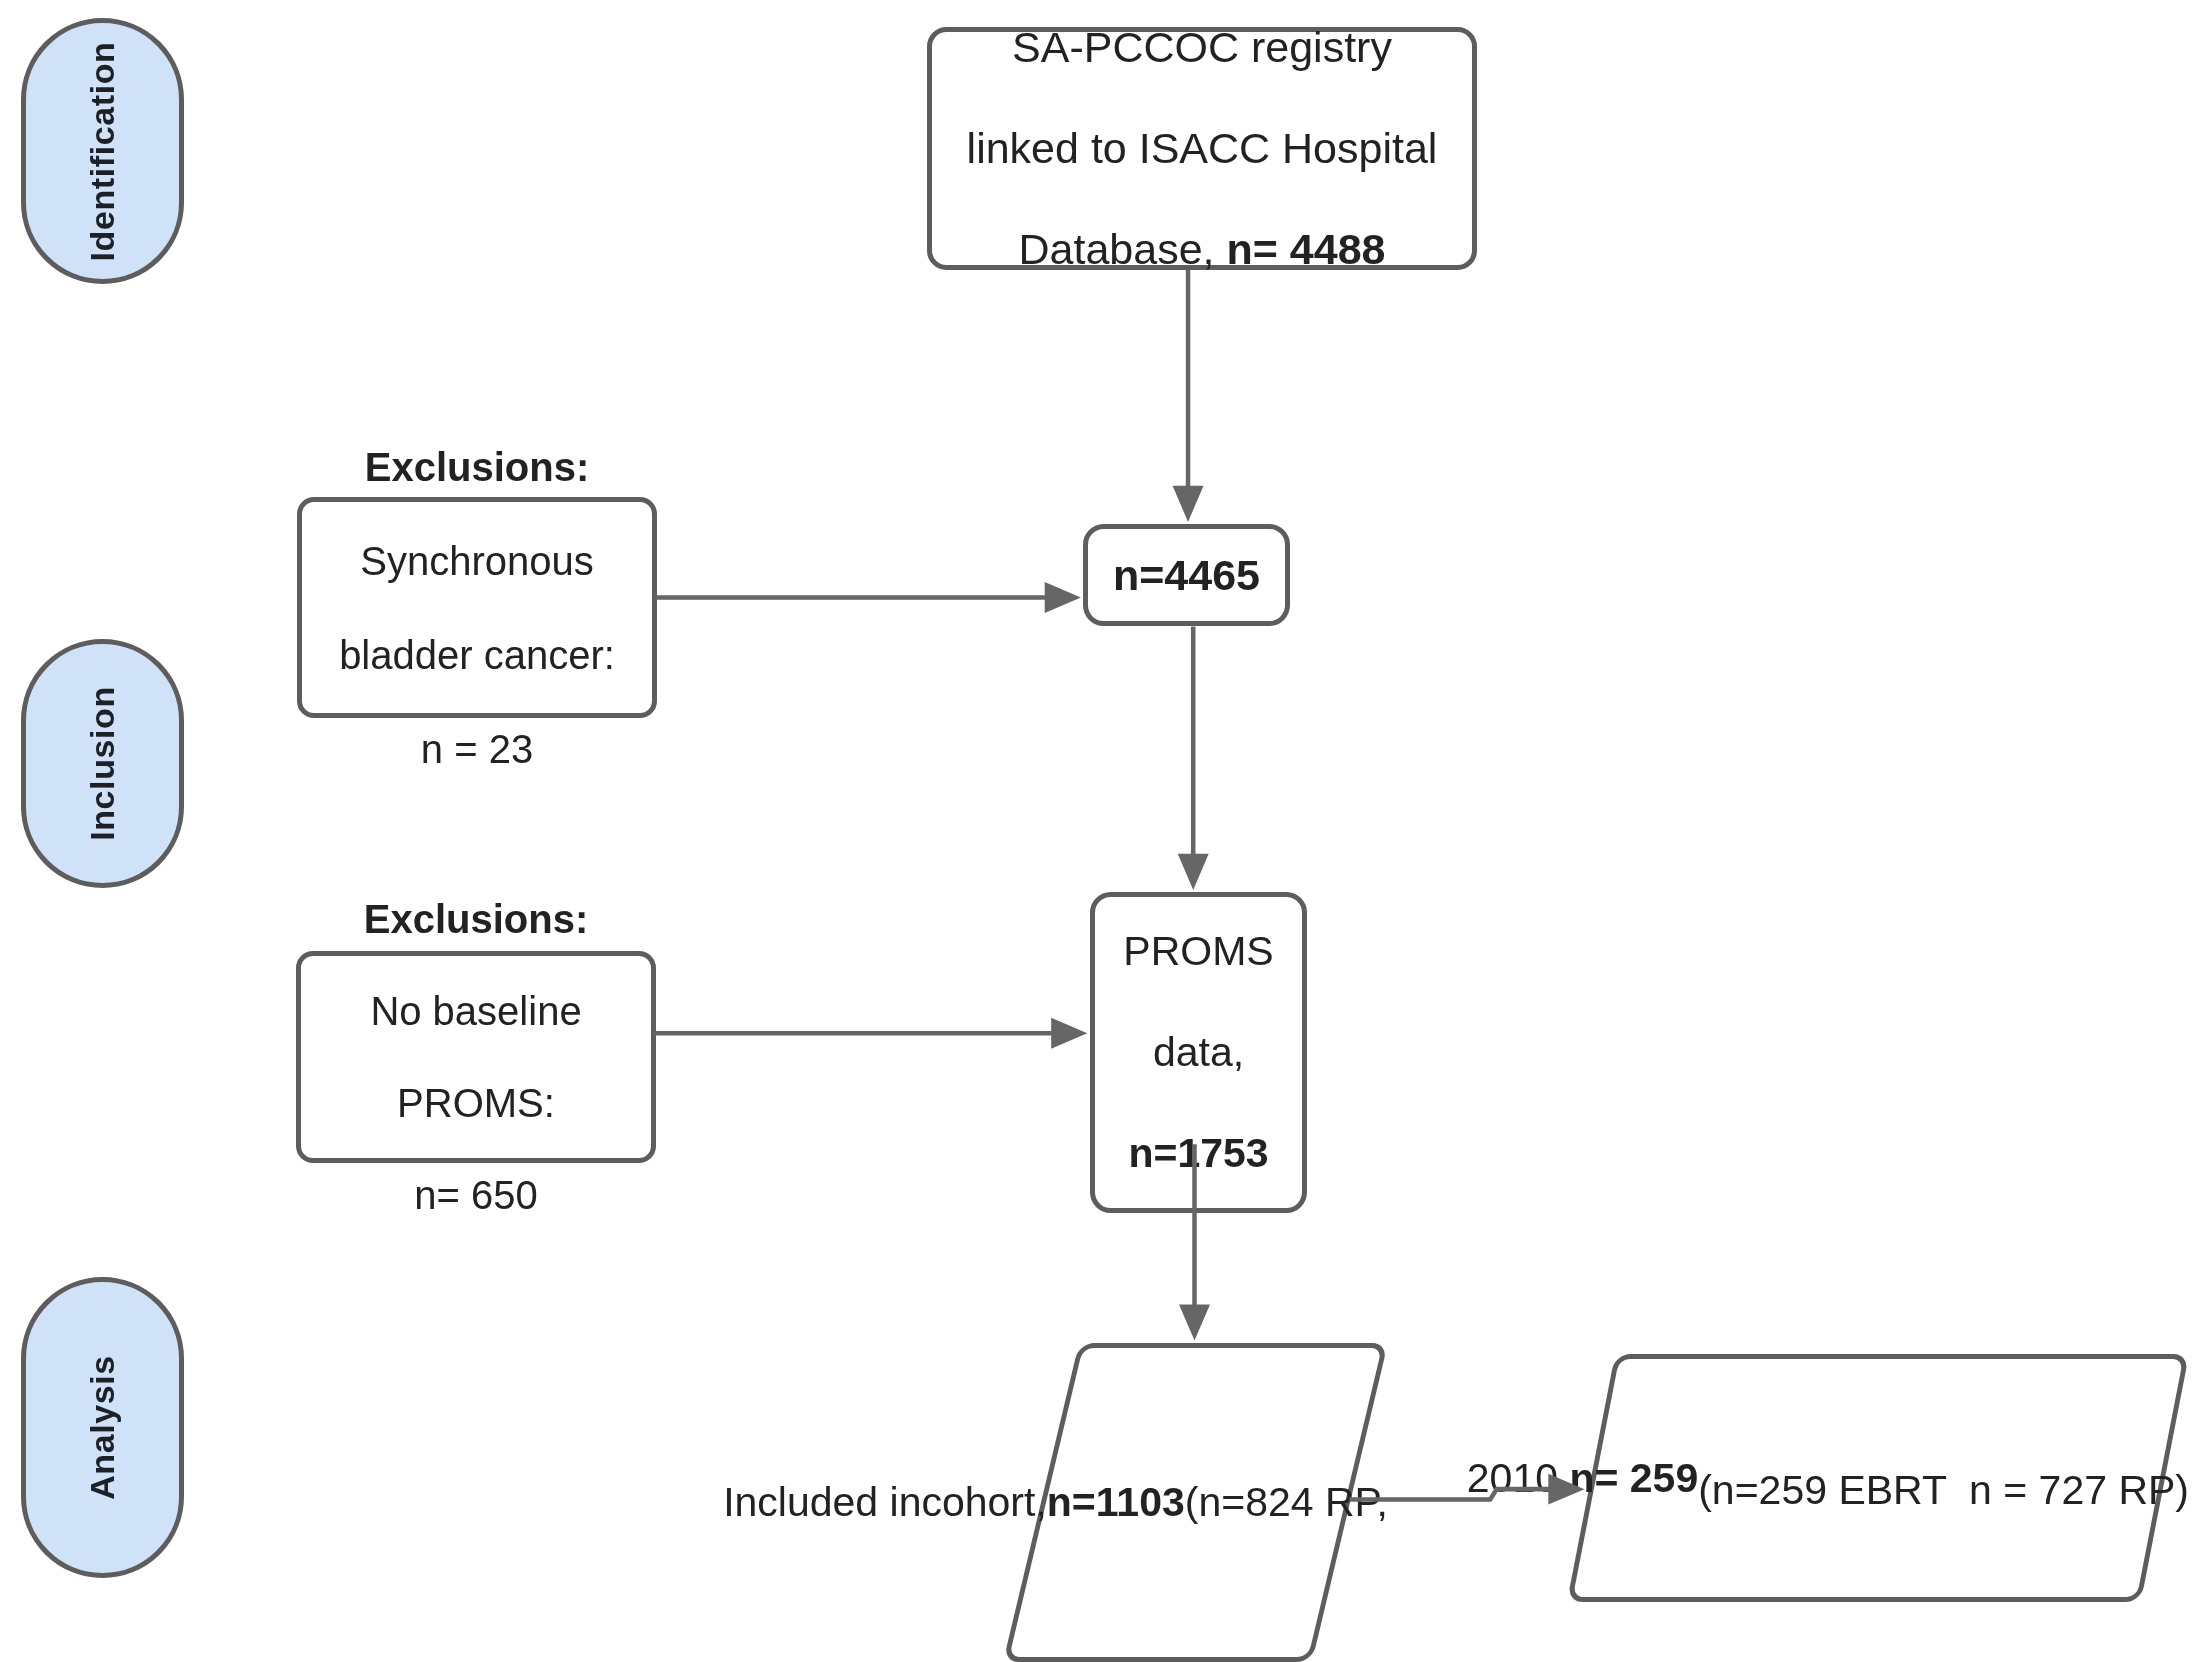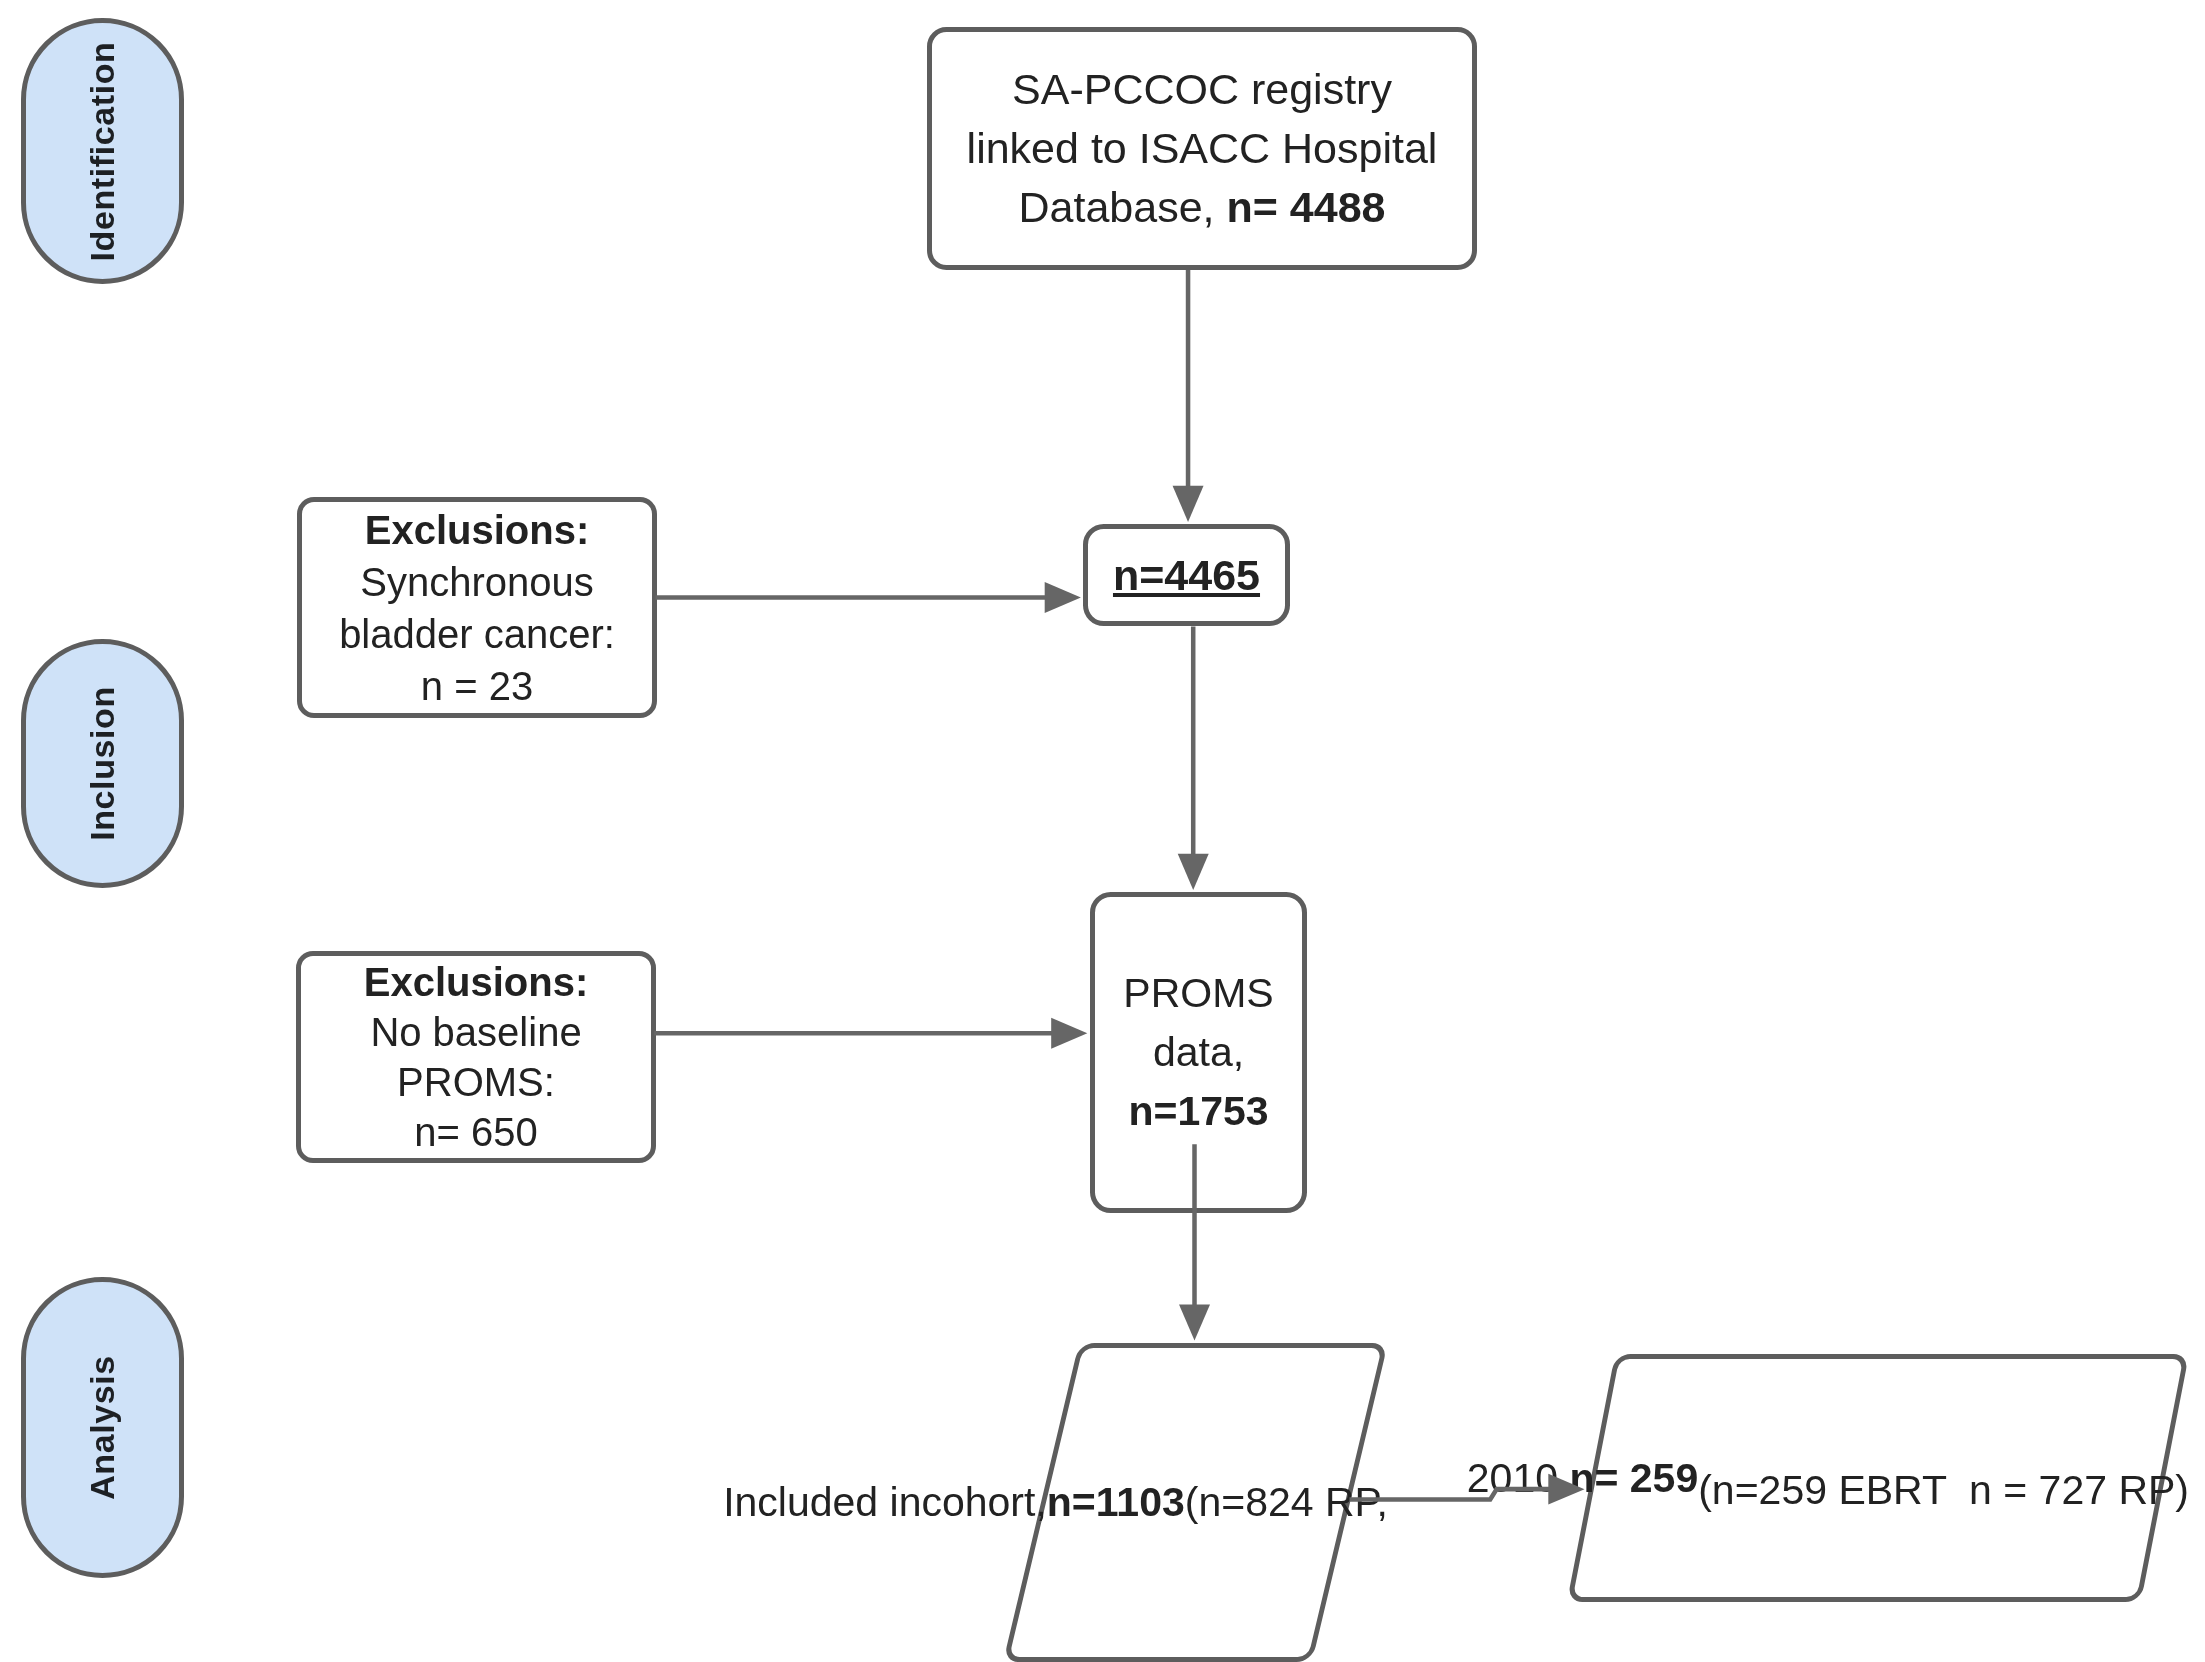--- a/index.html
+++ b/index.html
@@ -51,29 +51,30 @@
   .box{
     position:absolute;
     background:#fff;
     border:5.2px solid var(--line);
     box-sizing:border-box;
     display:flex;
     flex-direction:column;
     align-items:center;
     justify-content:center;
     text-align:center;
+    gap:42px;
   }
   .line{font-size:41px;line-height:59px;white-space:nowrap;}
   .b{font-weight:bold;}
   .keep-space{white-space:pre;margin-top:24px;}
 
   #box-registry{left:927px;top:27px;width:550px;height:243px;border-radius:19.4px;}
   #box-registry .line{font-size:43px;line-height:59px;}
 
-  #box-n4465{left:1083px;top:524px;width:207px;height:102px;border-radius:20.7px;text-decoration:underline;}
+  #box-n4465{left:1083px;top:524px;width:207px;height:102px;border-radius:20.7px;}
   #box-n4465 .line{font-size:43px;line-height:45px;}
 
   #box-exclusions-bladder{left:297px;top:497px;width:360px;height:221px;border-radius:17px;}
   #box-exclusions-bladder .line{font-size:40px;line-height:52px;}
 
   #box-proms{left:1090px;top:892px;width:217px;height:321px;border-radius:20.7px;}
   #box-proms .line{font-size:41px;line-height:59px;}
 
   #box-exclusions-baseline{left:296px;top:951px;width:360px;height:212px;border-radius:17px;}
   #box-exclusions-baseline .line{font-size:40px;line-height:50px;}

